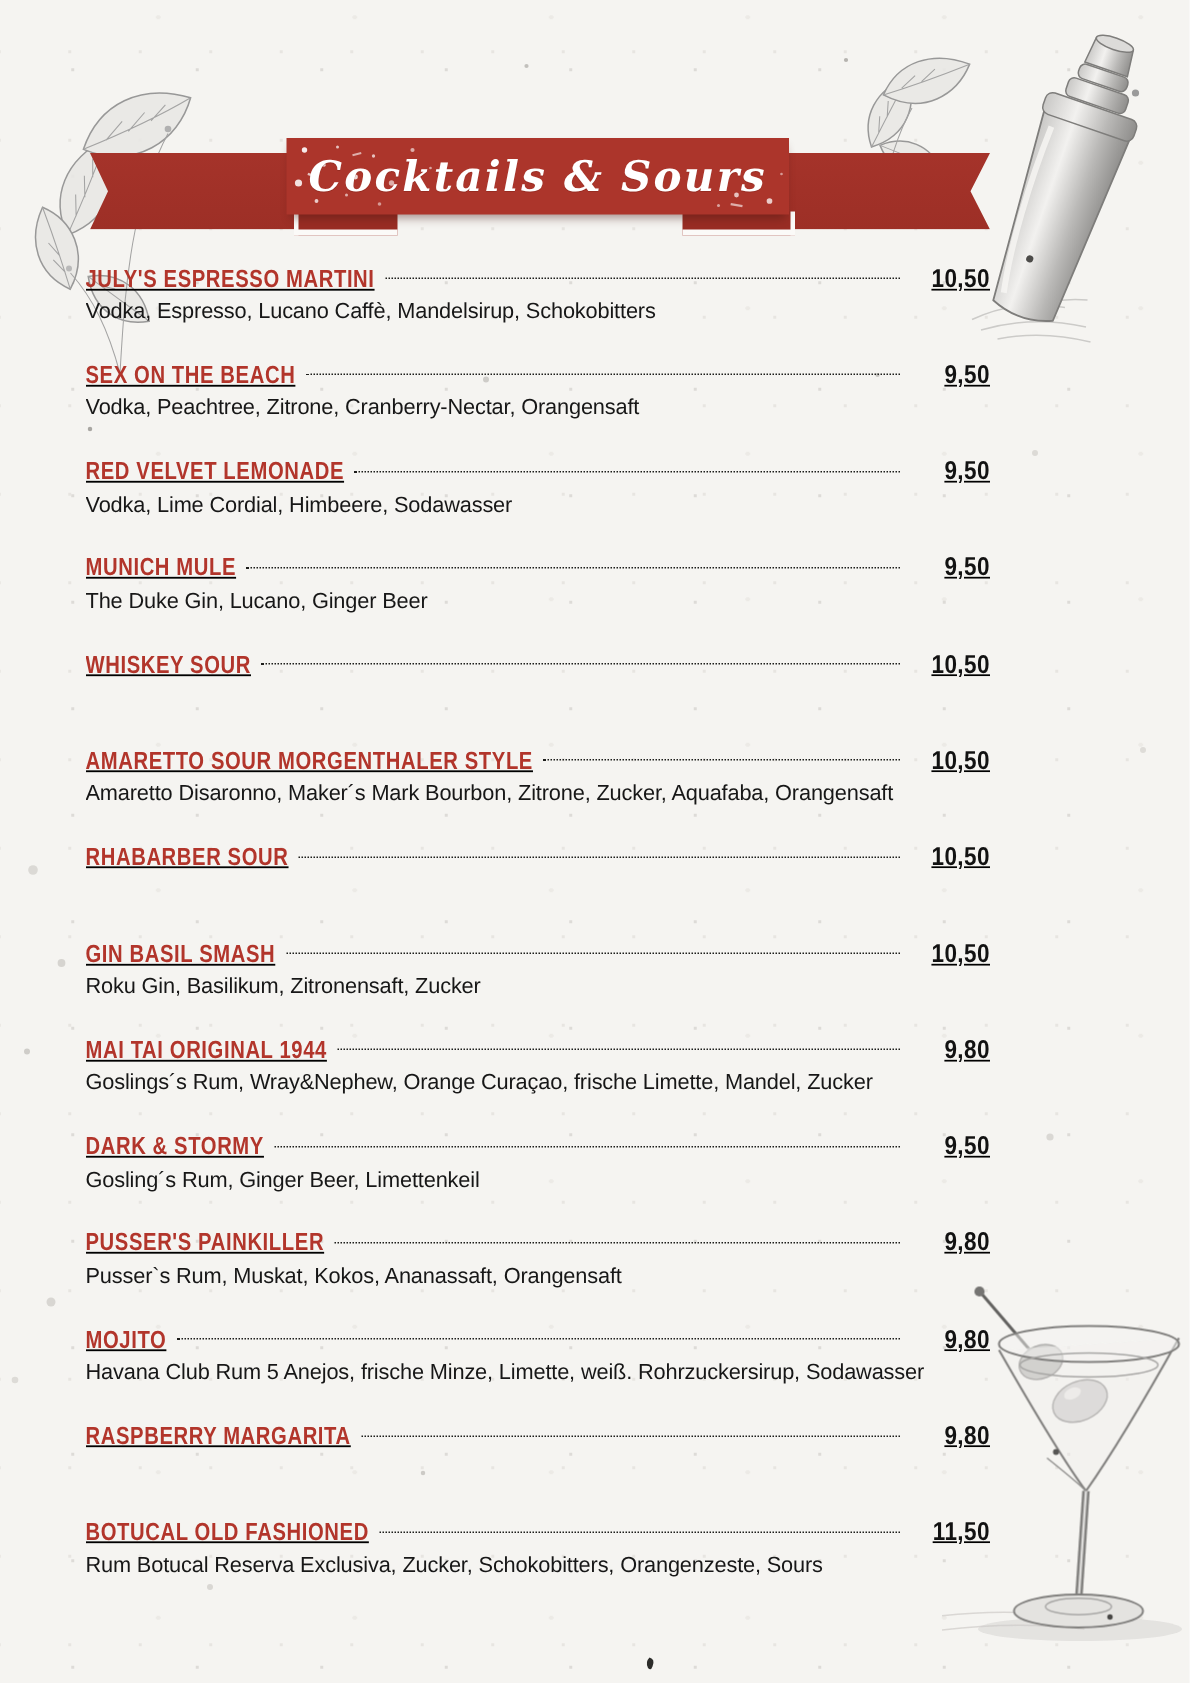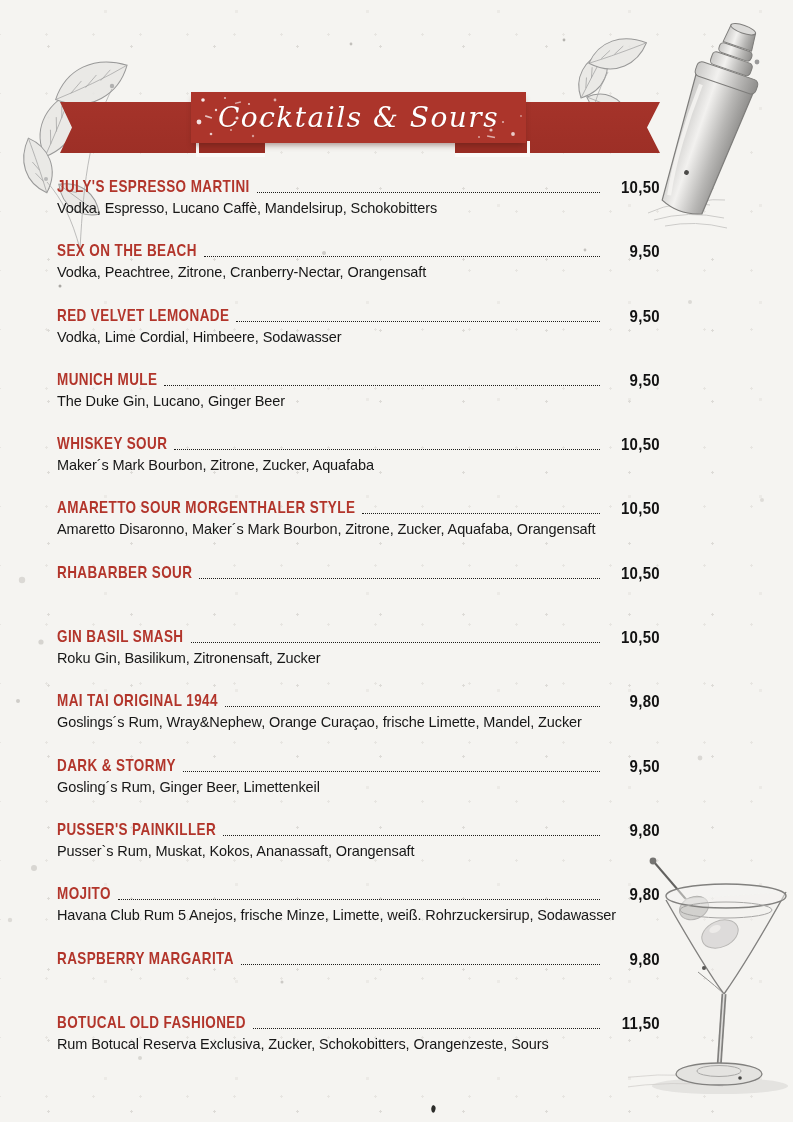--- a/index.html
+++ b/index.html
@@ -43,30 +43,30 @@
     position:absolute;left:191px;top:92px;width:335px;height:51px;
     background:#ac352b;
     box-shadow:0 4px 6px -2px rgba(70,25,18,0.45);
   }
   .ribbon-panel .grunge{position:absolute;inset:0;pointer-events:none;}
   .banner-title{
     position:absolute;inset:0;
     display:flex;align-items:center;justify-content:center;
     color:#ffffff;
     font-family:"DejaVu Serif", serif;
-    font-style:italic;font-weight:normal;
+    font-style:italic;font-weight:bold;
     font-size:28px;letter-spacing:1.5px;
     text-shadow:0 1px 0 rgba(120,30,20,.4);
     white-space:nowrap;
   }
 
   
   .menu{position:absolute;left:57px;top:178px;width:603px;}
   .menu-item{height:64.3px;}
-  .item-row{display:flex;align-items:flex-end;height:18px;}
+  .item-row{display:flex;align-items:center;height:18px;text-decoration:underline;}
   .item-name{
     display:inline-block;
     color:#b2352b;font-weight:bold;font-size:13.5px;letter-spacing:.4px;
     transform:scaleY(1.22);transform-origin:left bottom;
     white-space:nowrap;
   }
   .leader{
     flex:1;height:0;
     border-bottom:1.8px dotted #1d1d1b;
     margin:0 10px 3px 7px;
@@ -283,21 +283,20 @@
       </div>
       <div class="item-desc">The Duke Gin, Lucano, Ginger Beer</div>
     </div>
 
     <div class="menu-item">
       <div class="item-row">
         <span class="item-name">WHISKEY SOUR</span>
         <span class="leader"></span>
         <span class="item-price">10,50</span>
       </div>
-      <div class="item-desc">Maker´s Mark Bourbon, Zitrone, Zucker, Aquafaba</div>
     </div>
 
     <div class="menu-item">
       <div class="item-row">
         <span class="item-name">AMARETTO SOUR MORGENTHALER STYLE</span>
         <span class="leader"></span>
         <span class="item-price">10,50</span>
       </div>
       <div class="item-desc">Amaretto Disaronno, Maker´s Mark Bourbon, Zitrone, Zucker, Aquafaba, Orangensaft</div>
     </div>

